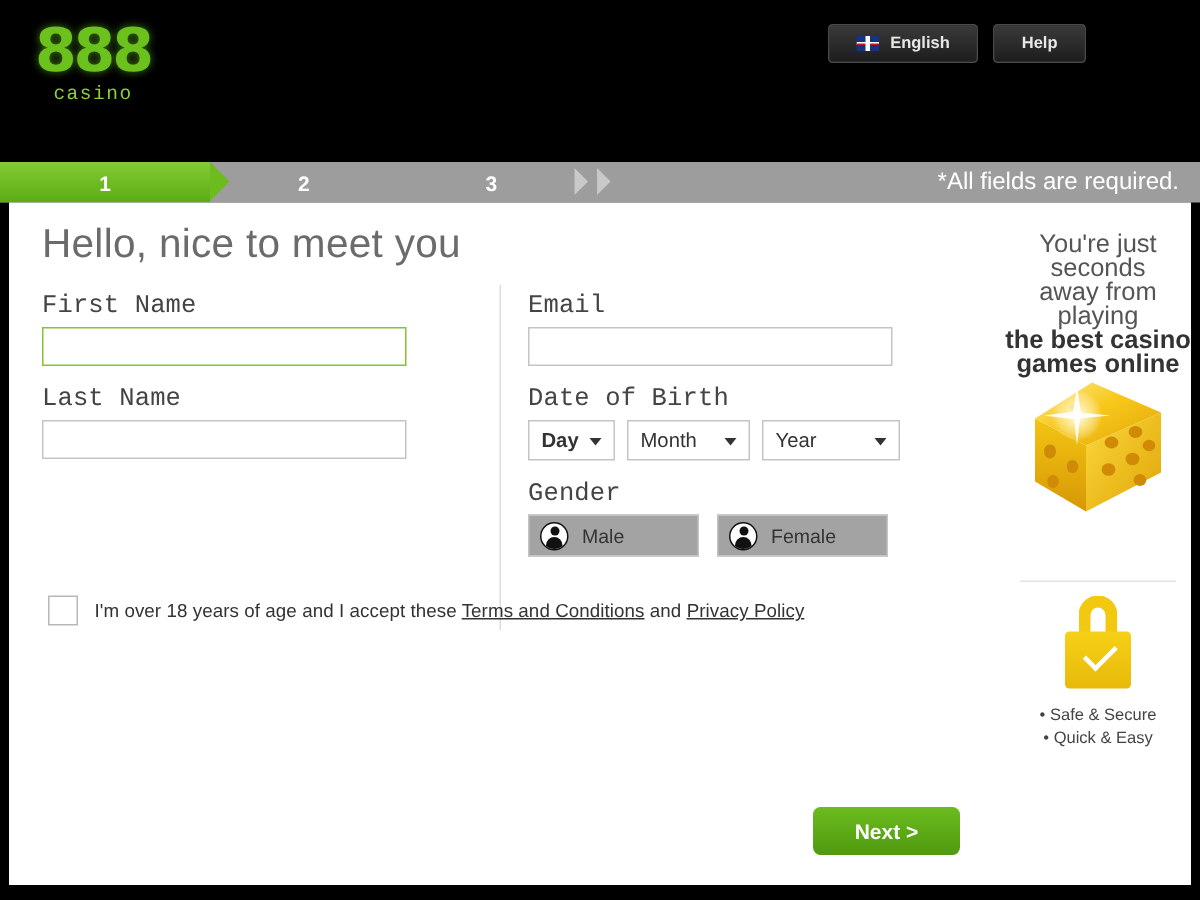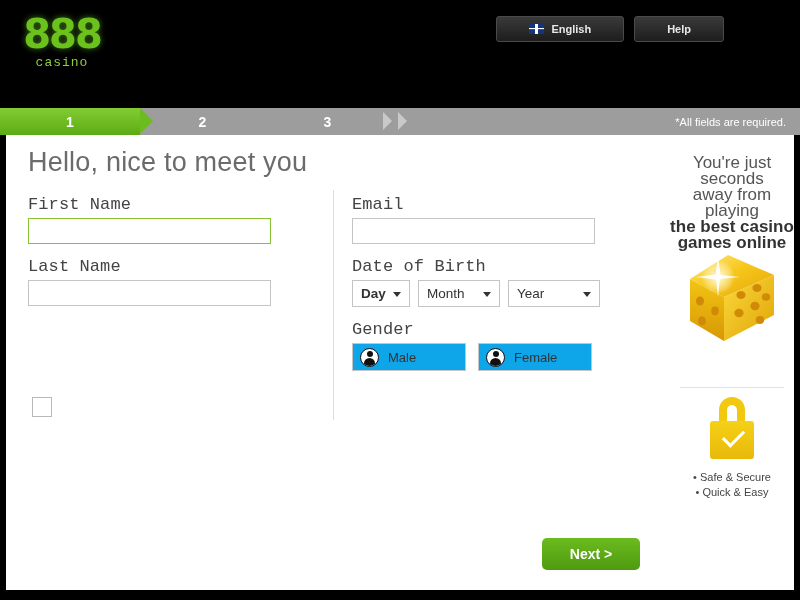--- a/index.html
+++ b/index.html
@@ -33,21 +33,21 @@
     line-height:15px;margin-top:1px;font-family:Liberation Mono, monospace;
   }
 
   .hdr-btns{position:absolute;right:16px;top:16px;height:26px;display:flex;gap:10px;}
   .hdr-btn{
     height:26px;border-radius:3px;
     background:linear-gradient(#3a3a3a,#1d1d1d);
     border:1px solid #4a4a4a;
     color:#e8e8e8;font-size:11px;font-weight:bold;
     display:flex;align-items:center;justify-content:center;
-    padding:0 32px;box-sizing:border-box;cursor:pointer;
+    padding:0 18px;box-sizing:border-box;cursor:pointer;
   }
   .flag{
     width:15px;height:10px;margin-right:7px;position:relative;
     background:#13357f;overflow:hidden;display:inline-block;flex:none;
   }
   .flag:before{
     content:"";position:absolute;left:0;top:4px;width:15px;height:2px;background:#fff;
   }
   .flag:after{
     content:"";position:absolute;left:6px;top:0;width:3px;height:10px;background:#fff;
@@ -96,21 +96,21 @@
   .chev:before{
     content:"";position:absolute;left:0;top:0;
     border-top:9.5px solid transparent;border-bottom:9.5px solid transparent;
     border-left:9px solid #c9c9c9;
   }
   .chev.c2{left:383px;}
   .chev.c3{left:398px;}
   .req-note{
     position:absolute;right:14px;top:0;height:27px;
     display:flex;align-items:center;
-    color:#fff;font-size:11px;
+    color:#fff;font-size:16px;
   }
 
   
   .content{
     position:absolute;left:6px;top:135px;width:788px;height:455px;
     background:#fff;box-sizing:border-box;
   }
   .page-title{
     position:absolute;left:22px;top:12px;
     font-size:27px;color:#6b6b6b;font-weight:normal;
@@ -154,21 +154,21 @@
   }
 
   .dob-row{display:flex;gap:8px;}
   .sel.day{width:58px;font-weight:bold;}
   .sel.month{width:82px;}
   .sel.year{width:92px;}
 
   .gender-row{display:flex;gap:12px;}
   .gbtn{
     width:114px;height:28px;box-sizing:border-box;
-    border:1px solid #c4c4c4;background:#0ea5e9;
+    border:1px solid #c4c4c4;background:#a3a3a3;
     display:flex;align-items:center;padding-left:7px;
     font-size:13px;color:#333;cursor:pointer;
   }
   .avatar{
     width:17px;height:17px;border-radius:50%;
     border:1.6px solid #111;margin-right:9px;
     position:relative;overflow:hidden;flex:none;background:#fff;
   }
   .avatar:before{
     content:"";position:absolute;left:50%;top:2.2px;margin-left:-3px;
@@ -349,20 +349,23 @@
             <span class="avatar"></span>
             <span>Female</span>
           </div>
         </div>
       </div>
 
     </div>
 
     <div class="terms">
       <div class="checkbox"></div>
+      <div class="terms-text">
+        <span>I'm over 18 years of age and I accept these </span><a>Terms and Conditions</a><span> and </span><a>Privacy Policy</a>
+      </div>
     </div>
 
     <div class="next-btn">
       <span>Next &gt;</span>
     </div>
 
     <div class="sidebar">
       <div class="promo">
         <span>You're just seconds</span><br>
         <span>away from playing</span>

